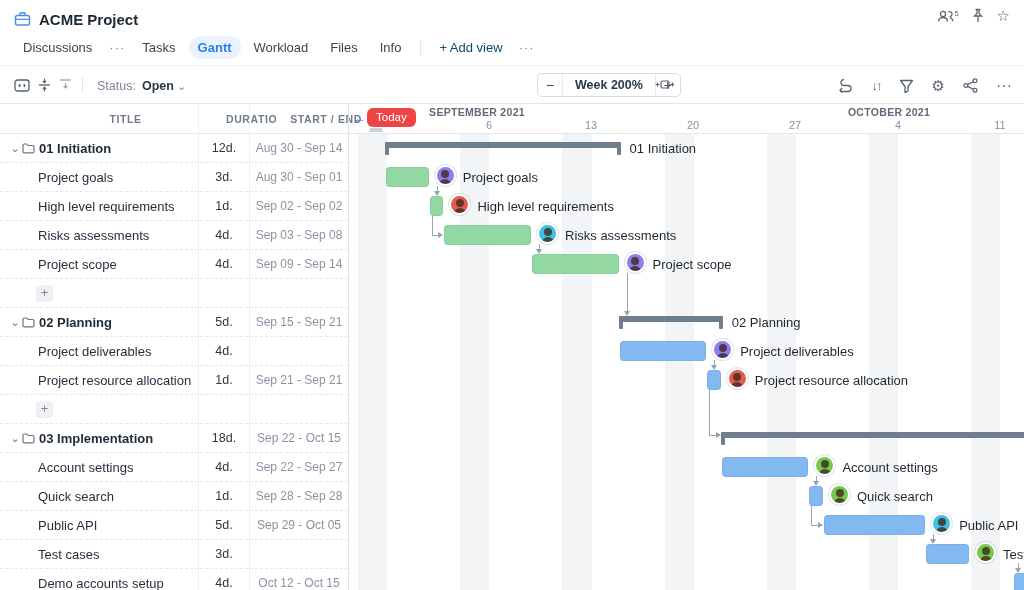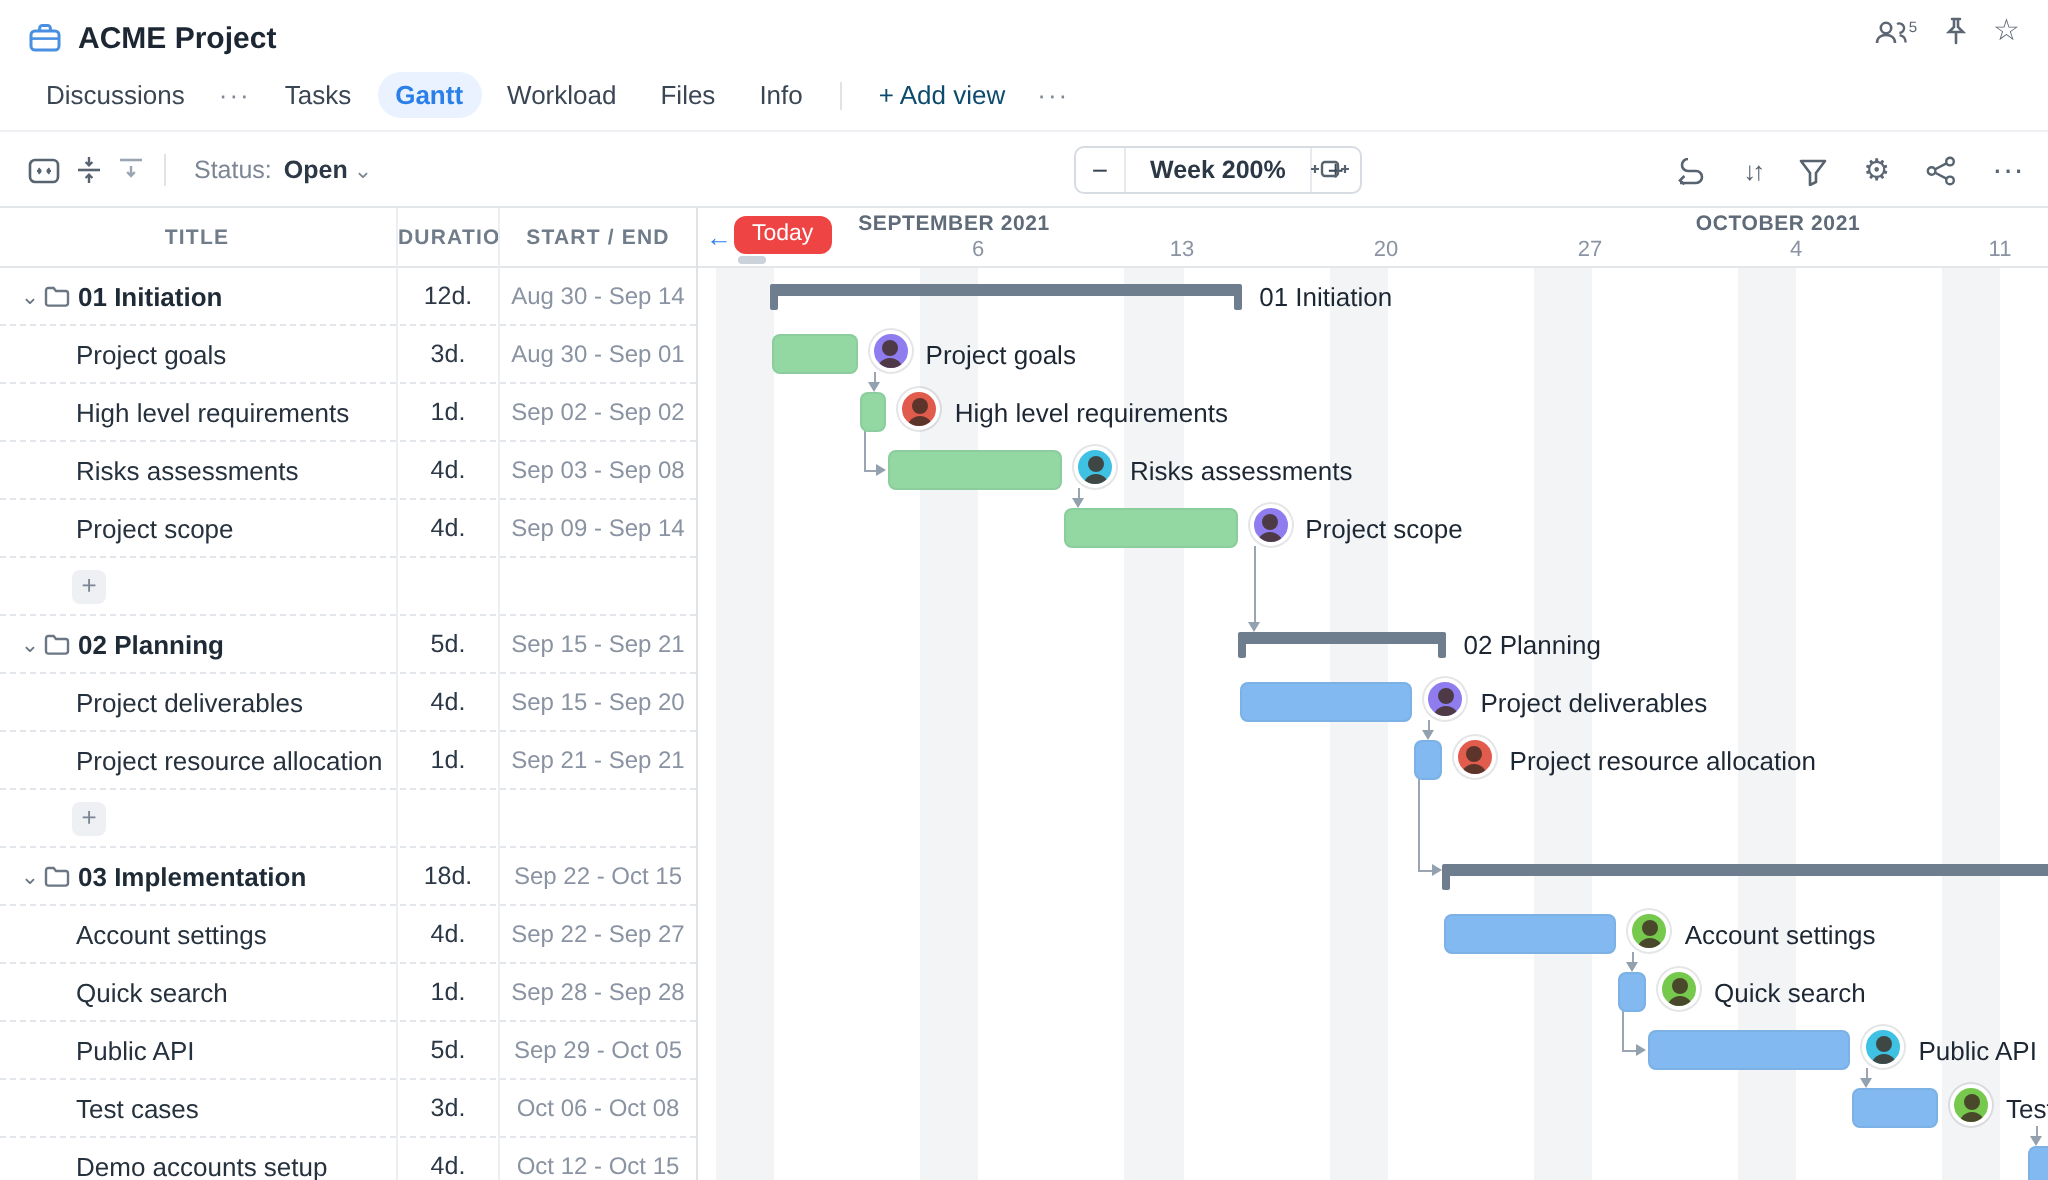--- a/index.html
+++ b/index.html
@@ -33,21 +33,21 @@
   .zoomgrp .zbtn { width:24px; text-align:center; font-size:14px; color:#3a4654; cursor:default; }
   .zoomgrp .zlbl { padding:0 12px; font-size:12.5px; font-weight:700; color:#2c3846;
     border-left:1px solid #e6e9ed; border-right:1px solid #e6e9ed; line-height:22px; }
   .fit-icn { position:absolute; left:655px; top:10px; }
   .tb-right { position:absolute; right:12px; top:0; height:37px; display:flex; align-items:center; gap:18px; color:#57636f; }
   .sorticn { font-size:13px; letter-spacing:-2px; color:#57636f; }
 
   
   .lefthdr { position:absolute; left:0; top:104px; width:348px; height:30px; border-bottom:1px solid #e3e7ea; }
   .lefthdr span { position:absolute; top:0; line-height:30px; font-size:10.5px; font-weight:700;
-    letter-spacing:.6px; color:#707c8a; text-align:center; overflow:hidden; white-space:nowrap; }
+    letter-spacing:.6px; color:#707c8a; text-align:center; overflow:hidden; white-space:nowrap;margin-left:27px; }
   .h-title { left:0; width:197px; }
   .h-dur { left:199px; width:50px; }
   .h-dates { left:250px; width:98px; }
   .vline { position:absolute; top:104px; bottom:0; width:1px; background:#eceff2; }
   .vline.main { background:#dfe3e7; }
 
   #trows { position:absolute; left:0; top:134px; width:348px; height:456px; overflow:hidden; }
   .t-row { position:relative; width:348px; height:29px; border-bottom:1px dashed #e3e6ea; }
   .c-title { position:absolute; left:0; top:0; width:197px; height:29px; display:flex; align-items:center; overflow:hidden; }
   .c-title .chev { width:14px; margin-left:8px; font-size:11px; color:#6b7684; text-align:center; }
@@ -275,21 +275,20 @@
           <div class="nm b">02 Planning</div>
         </div>
         <div class="c-dur">5d.</div>
         <div class="c-dates">Sep 15 - Sep 21</div>
       </div>
       <div class="t-row">
         <div class="c-title">
           <div class="nm plain">Project deliverables</div>
         </div>
         <div class="c-dur">4d.</div>
-        <div class="c-dates">Sep 15 - Sep 20</div>
       </div>
       <div class="t-row">
         <div class="c-title">
           <div class="nm plain">Project resource allocation</div>
         </div>
         <div class="c-dur">1d.</div>
         <div class="c-dates">Sep 21 - Sep 21</div>
       </div>
       <div class="t-row">
         <div class="c-title">
@@ -330,21 +329,20 @@
           <div class="nm plain">Public API</div>
         </div>
         <div class="c-dur">5d.</div>
         <div class="c-dates">Sep 29 - Oct 05</div>
       </div>
       <div class="t-row">
         <div class="c-title">
           <div class="nm plain">Test cases</div>
         </div>
         <div class="c-dur">3d.</div>
-        <div class="c-dates">Oct 06 - Oct 08</div>
       </div>
       <div class="t-row">
         <div class="c-title">
           <div class="nm plain">Demo accounts setup</div>
         </div>
         <div class="c-dur">4d.</div>
         <div class="c-dates">Oct 12 - Oct 15</div>
       </div>
     </div>
   <div id="crows">

